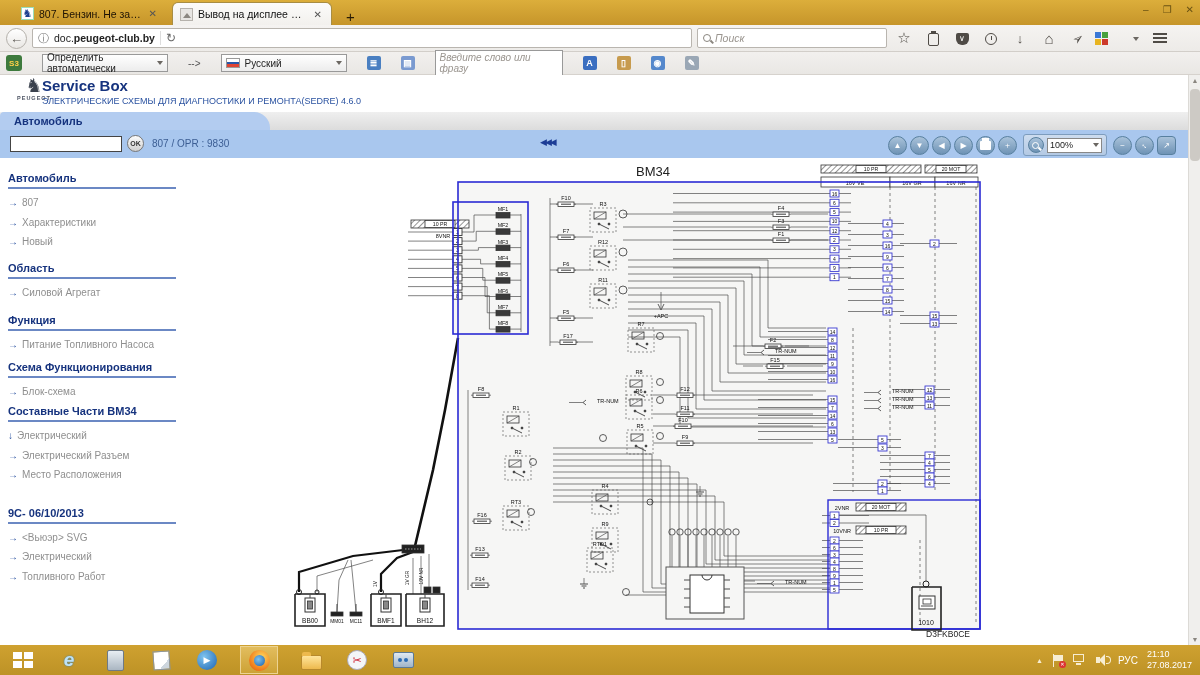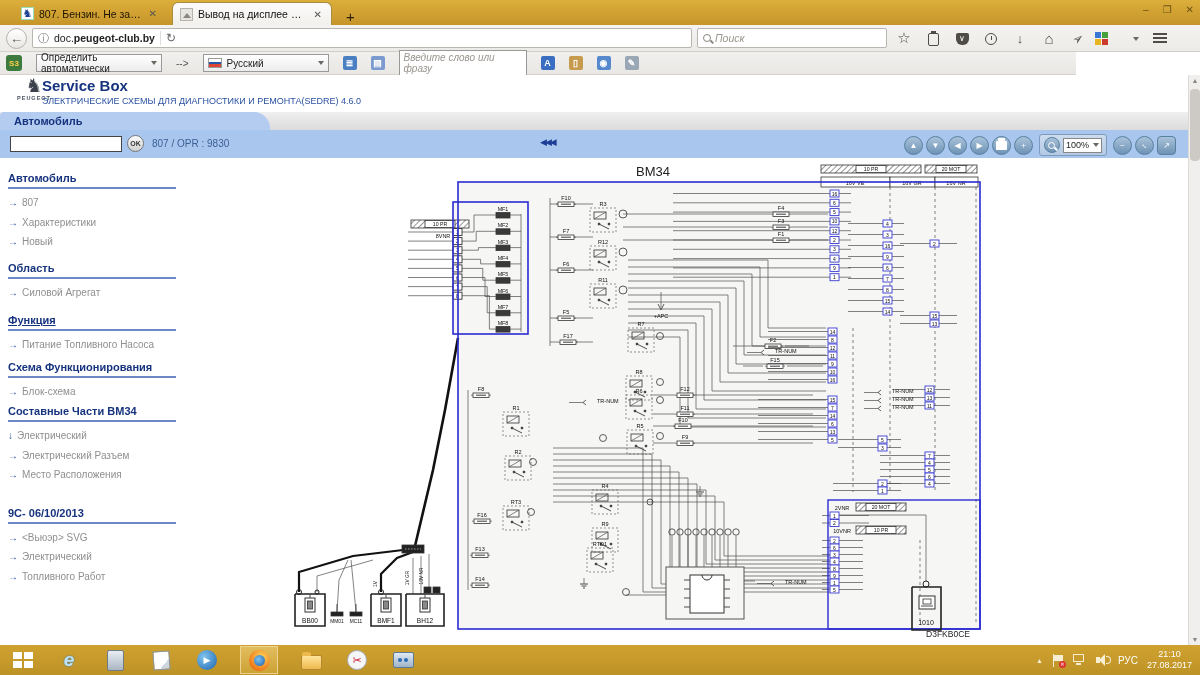--- a/index.html
+++ b/index.html
@@ -34,21 +34,21 @@
 .clip{width:11px;height:13px;border:1.3px solid #4f4b46;border-radius:2px;position:relative}
 .clip:before{content:"";position:absolute;left:2px;top:-3px;width:5px;height:3px;background:#4f4b46}
 .pocket{width:13px;height:12px;background:#4f4b46;border-radius:2px 2px 6px 6px;color:#fff;font-size:8px;line-height:11px;text-align:center}
 .clock{width:12px;height:12px;border:1.4px solid #4f4b46;border-radius:50%;position:relative}
 .clock:before{content:"";position:absolute;left:5px;top:2px;width:1.4px;height:4px;background:#4f4b46}
 .s3grid{display:grid;grid-template-columns:6px 6px;grid-template-rows:6px 6px;gap:1px}
 .s3grid i{display:block}
 .caret{width:0;height:0;border-left:3px solid transparent;border-right:3px solid transparent;border-top:4px solid #6b6762}
 .burger{display:flex;flex-direction:column;gap:2px}
 .burger i{width:14px;height:2px;background:#4f4b46}
-.transbar{position:absolute;left:0;top:52px;width:1076px;height:23px;background:linear-gradient(#f2f0ee,#e9e7e4);border-bottom:1px solid #d6d2cd;display:flex;align-items:center;padding:0 6px;gap:14px}
+.transbar{position:absolute;left:0;top:52px;width:1200px;height:23px;background:linear-gradient(#f2f0ee,#e9e7e4);border-bottom:1px solid #d6d2cd;display:flex;align-items:center;padding:0 6px;gap:20px}
 .s3logo{width:16px;height:16px;background:#3d7a3d;border-radius:3px;color:#ffd24a;font-size:8px;font-weight:bold;display:flex;align-items:center;justify-content:center}
 .tsel{height:18px;border:1px solid #999;background:linear-gradient(#fff,#ececec);font-size:10px;color:#222;display:flex;align-items:center;padding:6px 4px;gap:5px}
 .tsel .sp{flex:1}
 .flag{width:14px;height:10px;display:flex;flex-direction:column;border:1px solid #999}
 .flag i{flex:1}
 .tinput{width:128px;height:18px;border:1px solid #999;background:#fff;font-size:10px;color:#9a958f;font-style:italic;padding:12px 4px;display:flex;align-items:center}
 .tico{width:14px;height:14px;border-radius:2px;font-size:9px;display:flex;align-items:center;justify-content:center;color:#fff;font-weight:bold}
 
 .sitehead{position:absolute;left:0;top:75px;width:1188px;height:37px;background:#fff}
 .lion{position:absolute;left:12px;top:2px;width:44px;text-align:center;color:#3a414d}
@@ -59,21 +59,21 @@
 .tabstrip{position:absolute;left:0;top:112px;width:1188px;height:18px;background:linear-gradient(#efefef,#dcdcdc)}
 .sectab{position:absolute;left:0;top:0;height:18px;width:270px;background:#b3ccf0;border-radius:4px 16px 0 0;color:#16337e;font-weight:bold;font-size:11px;padding:3px 0 0 14px}
 .bluebar{position:absolute;left:0;top:130px;width:1188px;height:28px;background:#a9c7ee;display:flex;align-items:center}
 .qinput{position:absolute;left:10px;top:6px;width:112px;height:16px;background:#fff;border:1px solid #444}
 .okbtn{position:absolute;left:127px;top:5px;width:17px;height:17px;border-radius:50%;background:linear-gradient(#fdfdfd,#cfcfcf);border:1px solid #777;font-size:7px;font-weight:bold;color:#333;display:flex;align-items:center;justify-content:center}
 .vinfo{position:absolute;left:152px;top:8px;color:#3c5e94;font-size:10px}
 .collapse{position:absolute;left:540px;top:7px;color:#1d3d96;font-size:9px;letter-spacing:-2px}
 .rbtns{position:absolute;right:12px;top:4px;display:flex;align-items:center;gap:3px}
 .rb{width:19px;height:19px;border-radius:50%;background:linear-gradient(#a9c2da,#6e93b5);border:1px solid #58809f;color:#fff;font-size:8px;display:flex;align-items:center;justify-content:center}
 .zoomgrp{display:flex;align-items:center;gap:3px;background:linear-gradient(#cddcef,#b3c9e4);border:1px solid #7d9cbd;border-radius:3px;padding:2px 4px;margin:0 3px}
-.zoomsel{background:#fff;border:1px solid #888;font-size:9px;color:#222;height:15px;display:flex;align-items:center;padding:0 2px;gap:4px}
+.zoomsel{background:#fff;border:1px solid #888;font-size:9px;color:#222;height:15px;display:flex;align-items:center;padding:0 2px;gap:20px}
 .rb .mag2{width:7px;height:7px;border:1.5px solid #fff;border-radius:50%;position:relative}
 .rb .mag2:after{content:"";position:absolute;left:5px;top:5px;width:4px;height:1.5px;background:#fff;transform:rotate(45deg)}
 .prn{width:11px;height:9px;background:#fff;border-radius:1px;position:relative}
 .prn:before{content:"";position:absolute;left:2px;top:-3px;width:7px;height:3px;background:#fff}
 
 .sidebar{position:absolute;left:8px;top:172px;width:168px}
 .sb-head{color:#16337e;font-weight:bold;font-size:11px;padding-bottom:3px;border-bottom:2px solid #6b88c4;margin-bottom:4px}
 .sb-item{display:flex;gap:4px;color:#8f8f8f;font-size:10px;margin:8px 0;line-height:1.15;cursor:pointer}
 .sb-item .arr{color:#2a52a0}
 
@@ -106,21 +106,21 @@
 .flagic .cloth{position:absolute;left:2px;top:1px;width:9px;height:6px;background:#f7edd2}
 .flagic .bad{position:absolute;right:-2px;bottom:-1px;width:7px;height:7px;border-radius:50%;background:#d33;color:#fff;font-size:5px;line-height:7px;text-align:center}
 .netic{position:relative;width:14px;height:12px}
 .netic .scr{position:absolute;left:0;top:0;width:11px;height:8px;border:1.5px solid #f7edd2}
 .netic .base{position:absolute;left:3px;top:9px;width:5px;height:1.5px;background:#f7edd2}
 .spk{position:relative;width:13px;height:12px}
 .spk .box{position:absolute;left:0;top:3px;width:4px;height:6px;background:#f7edd2}
 .spk .cone{position:absolute;left:3px;top:0;border-top:6px solid transparent;border-bottom:6px solid transparent;border-right:6px solid #f7edd2}
 .spk .wav{position:absolute;left:10px;top:2px;width:5px;height:8px;border:1.5px solid #f7edd2;border-left:none;border-radius:0 6px 6px 0}
 .lang{font-size:10px;color:#fff}
-.clockbox{text-align:center;font-size:9px;line-height:11px;color:#fff}
+.clockbox{text-align:left;font-size:9px;line-height:11px;color:#fff}
 </style>
 </head>
 <body>
 
 <div class="tabbar">
   <div class="tab tab-inactive">
     <span class="favicon fav1">♞</span>
     <span class="ttl">807. Бензин. Не заводится,</span>
     <span class="tclose">✕</span>
   </div>
@@ -256,21 +256,21 @@
     </div>
     <div class="sb-item">
       <span class="arr">→</span>
       <span>Новый</span>
     </div>
     <div class="sb-head" style="margin-top: 14px;">Область</div>
     <div class="sb-item">
       <span class="arr">→</span>
       <span>Силовой Агрегат</span>
     </div>
-    <div class="sb-head" style="margin-top: 16px; text-decoration: underline;">Функция</div>
+    <div class="sb-head" style="margin-top: 16px;">Функция</div>
     <div class="sb-item">
       <span class="arr">→</span>
       <span>Питание Топливного Насоса</span>
     </div>
     <div class="sb-head" style="margin-top: 10px;">Схема Функционирования</div>
     <div class="sb-item">
       <span class="arr">→</span>
       <span>Блок-схема</span>
     </div>
     <div class="sb-head" style="margin-top: 6px;">Составные Части BM34</div>

